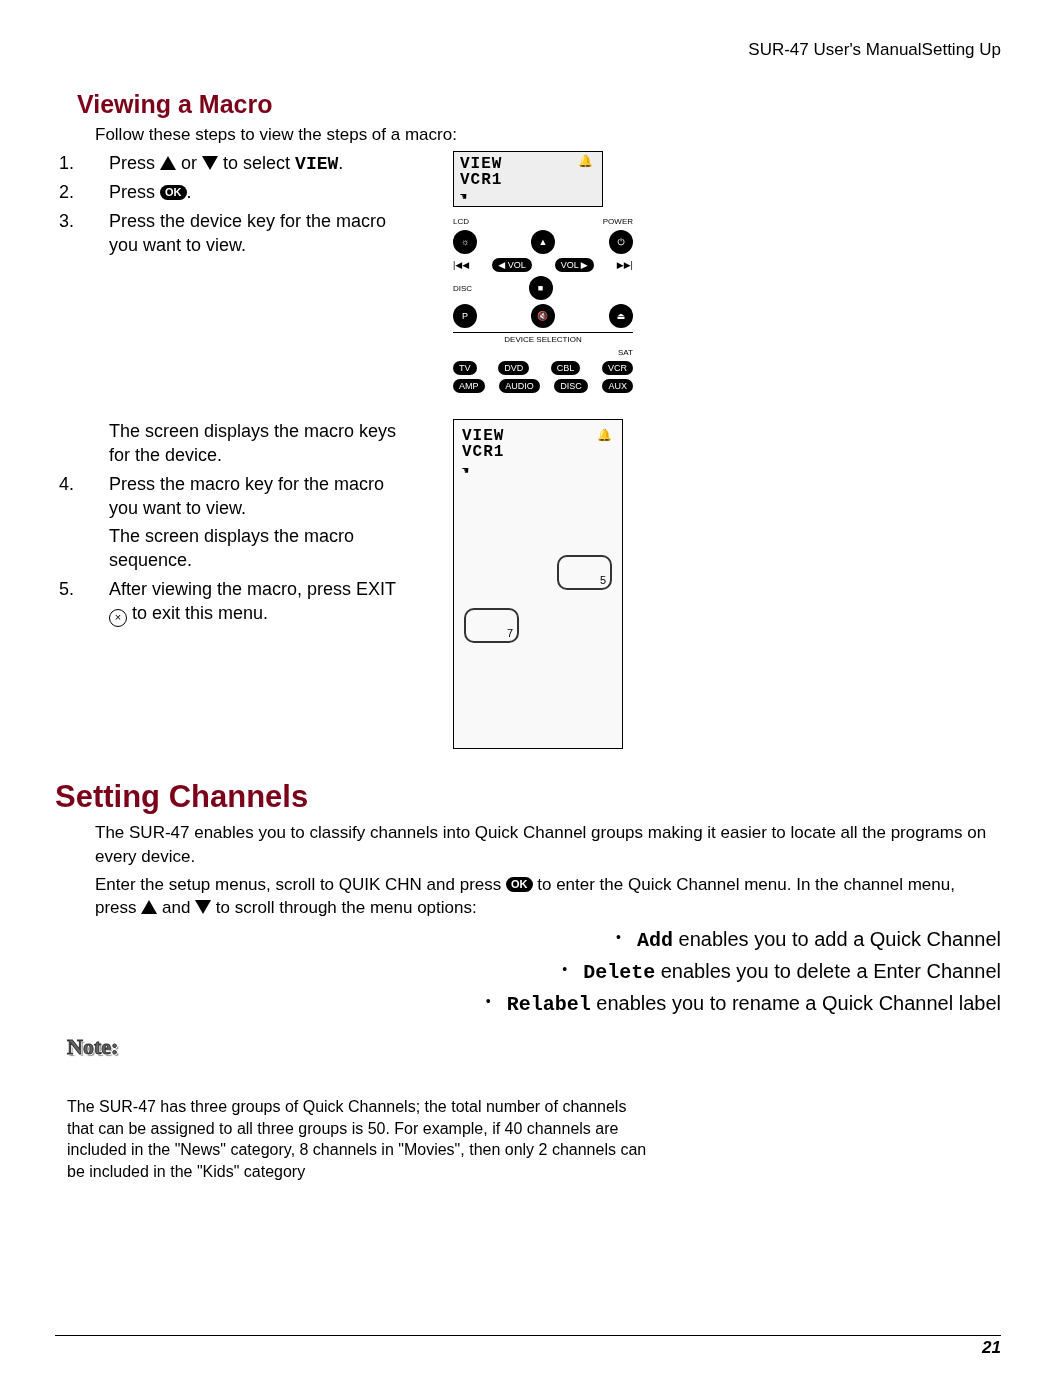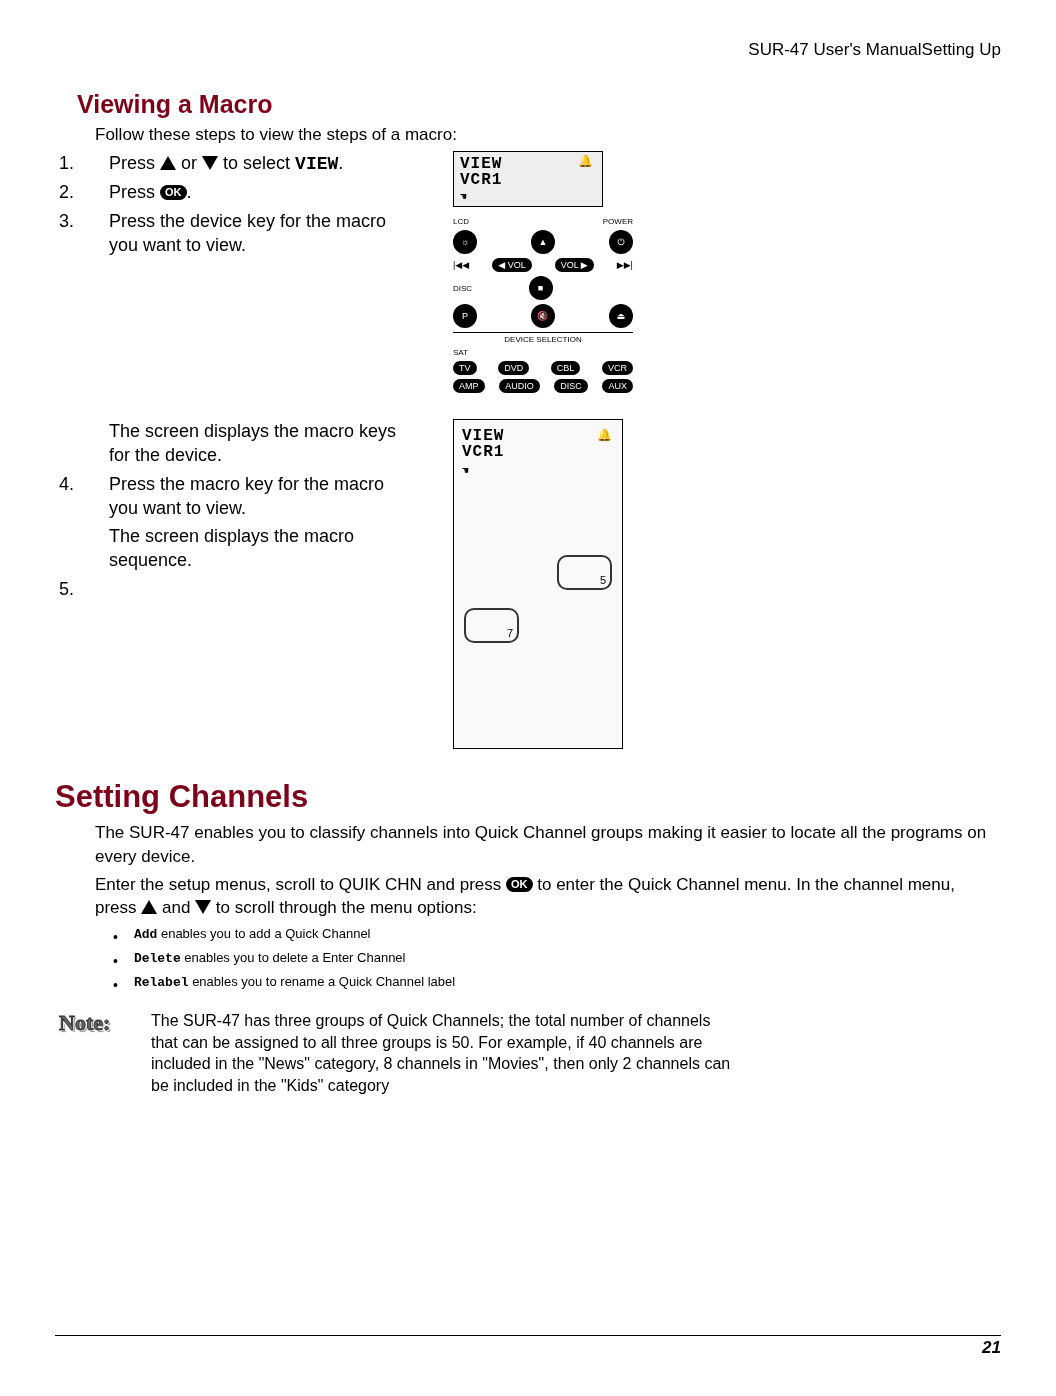--- a/index.html
+++ b/index.html
@@ -197,35 +197,37 @@
       margin-left: 40px;
       line-height: 1.4;
       margin-bottom: 4px;
     }
     ul.bullets {
       list-style: none;
       padding: 0;
       margin: 0 0 0 58px;
     }
     ul.bullets li {
-      font-size: 13px;
+      font-size: 20px;
       line-height: 1.5;
       display: flex;
       gap: 16px;
+      justify-content: flex-end;
     }
     ul.bullets li::before {
       content: "•";
       font-size: 14px;
       padding-top: 3px;
     }
     .note-row {
       display: flex;
-      gap: 12px;
+      gap: 36px;
       margin-top: 14px;
-      margin-left: 4px;
+      margin-left: 12px;
+      flex-direction: column;
     }
     .note-label {
       font-family: "Comic Sans MS", cursive;
       font-size: 22px;
       font-weight: bold;
       color: #666;
       text-shadow: 1px 1px 0 #fff, -1px -1px 0 #fff, 1px -1px 0 #fff, -1px 1px 0 #fff, 2px 2px 1px #888;
       -webkit-text-stroke: 1px #333;
       flex-shrink: 0;
       width: 80px;
@@ -322,21 +324,21 @@
           <span class="label-tiny">DISC</span>
           <span class="circle-btn">■</span>
           <span style="width:24px"></span>
         </div>
         <div class="btn-row">
           <span class="circle-btn">P</span>
           <span class="circle-btn">🔇</span>
           <span class="circle-btn">⏏</span>
         </div>
         <div class="sel-line">DEVICE SELECTION</div>
-        <div class="label-tiny" style="text-align:left">SAT</div>
+        <div class="label-tiny" style="text-align:right">SAT</div>
         <div class="btn-row">
           <span class="pill-btn">TV</span>
           <span class="pill-btn">DVD</span>
           <span class="pill-btn">CBL</span>
           <span class="pill-btn">VCR</span>
         </div>
         <div class="btn-row">
           <span class="pill-btn">AMP</span>
           <span class="pill-btn">AUDIO</span>
           <span class="pill-btn">DISC</span>
@@ -357,20 +359,25 @@
       <li>
         <span class="num">4.</span>
         <span class="txt">Press the macro key for the macro you want to view.</span>
       </li>
       <li class="no-num">
         <span class="num">.</span>
         <span class="txt">The screen displays the macro sequence.</span>
       </li>
       <li>
         <span class="num">5.</span>
+        <span class="txt">
+          <span>After viewing the macro, press EXIT </span>
+          <span class="exit-circle">×</span>
+          <span> to exit this menu.</span>
+        </span>
       </li>
     </ol>
   </div>
   <div class="col-right">
     <div class="macro-fig">
       <div class="top-text">VIEW</div>
       <div class="top-text">VCR1</div>
       <span class="top-text" style="font-size:11px">☚</span>
       <span class="bell">🔔</span>
       <div class="macro-key" style="top:135px; right:10px;">

